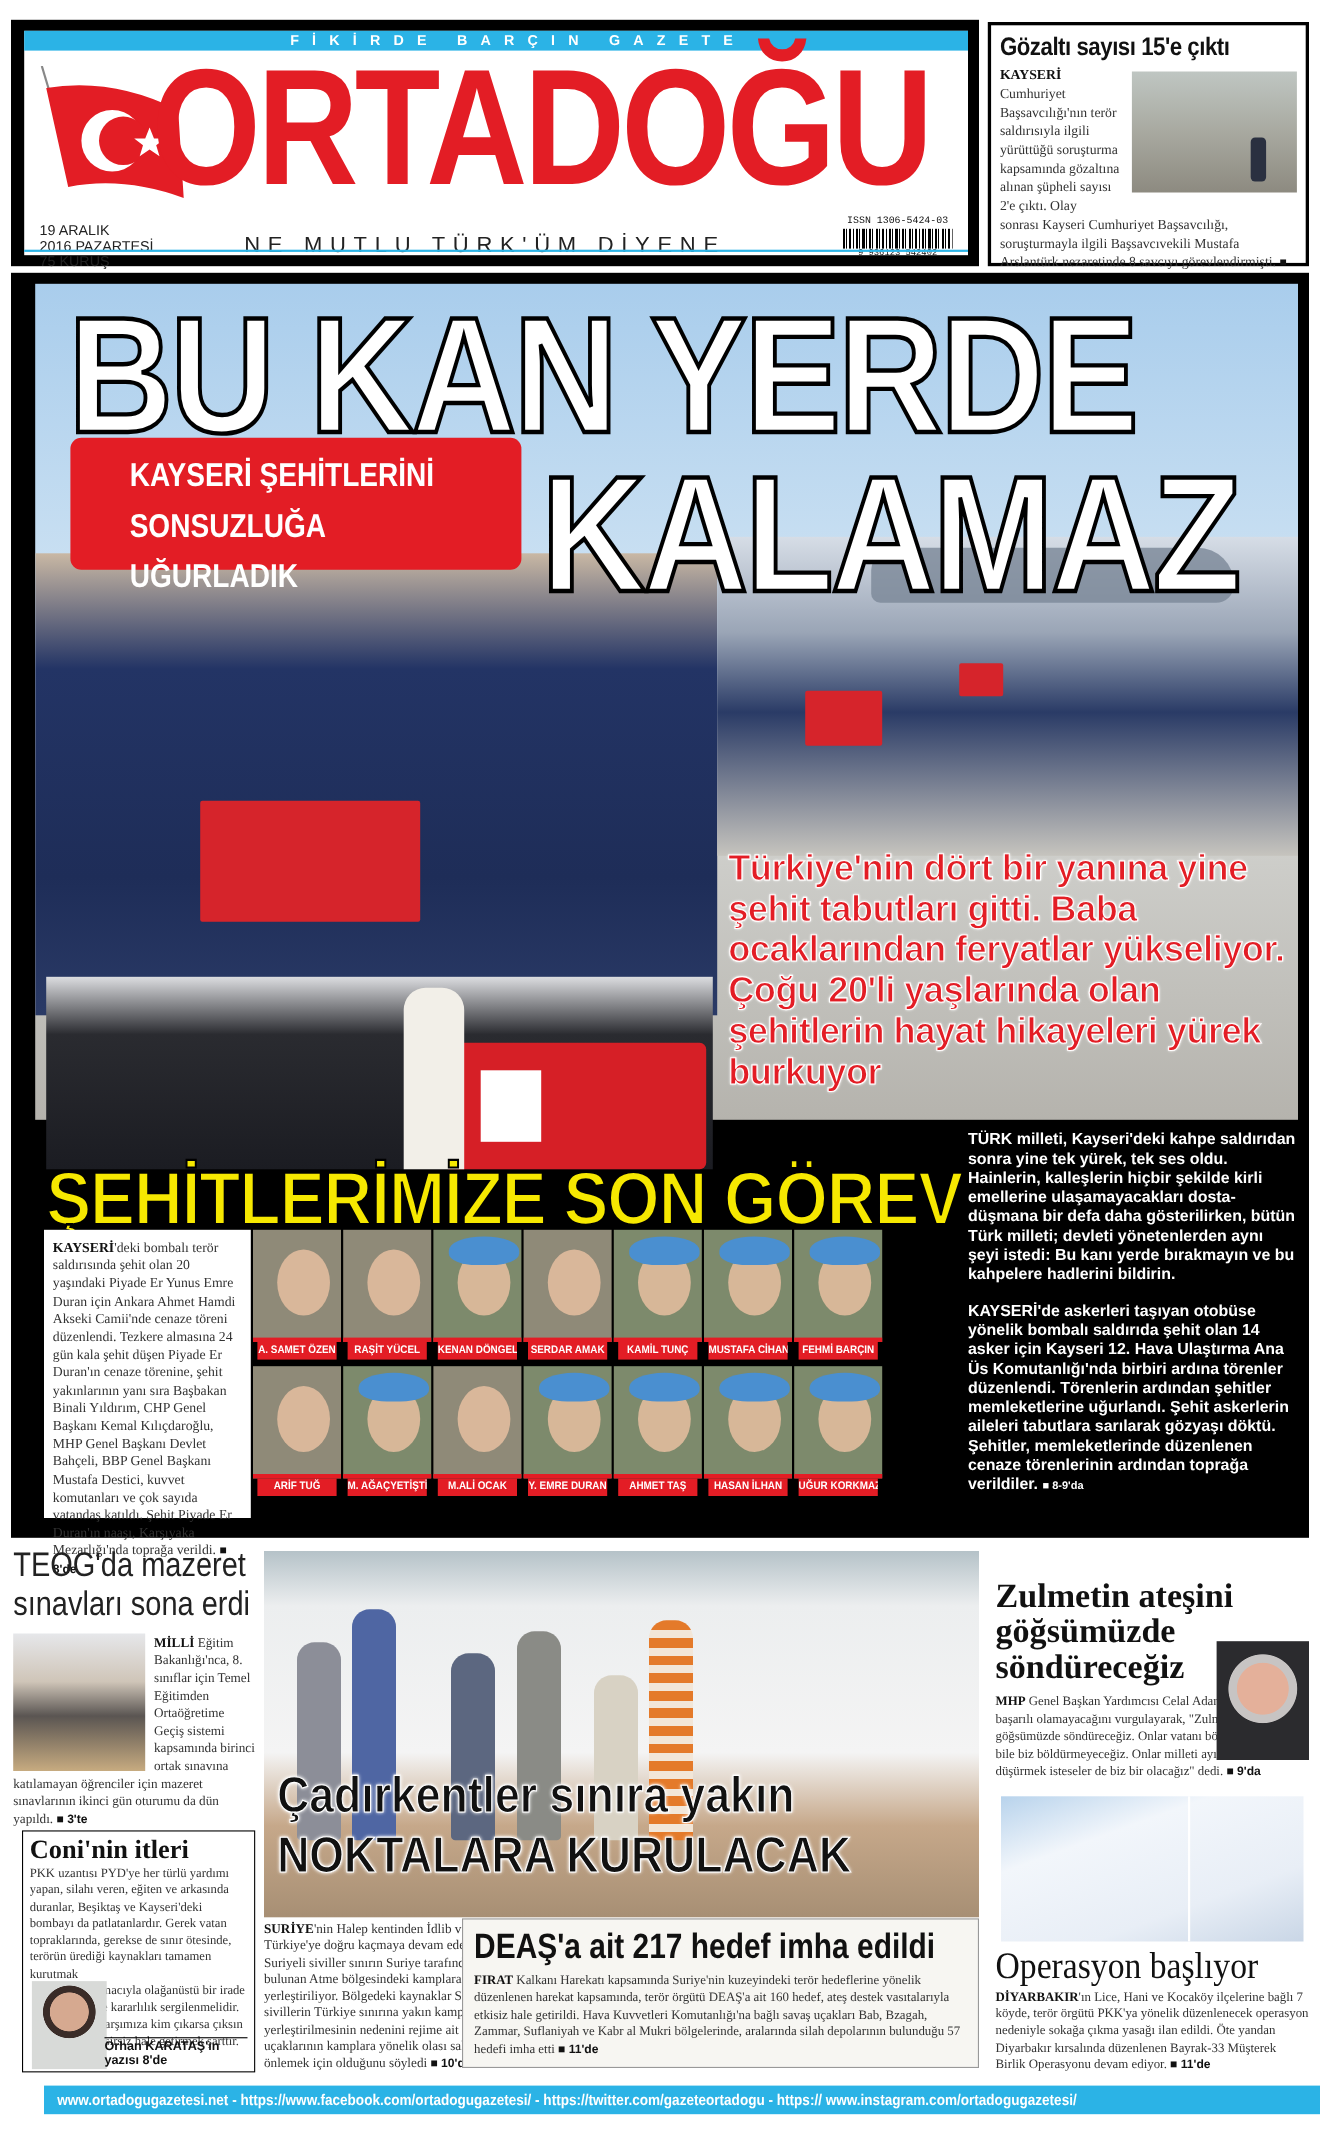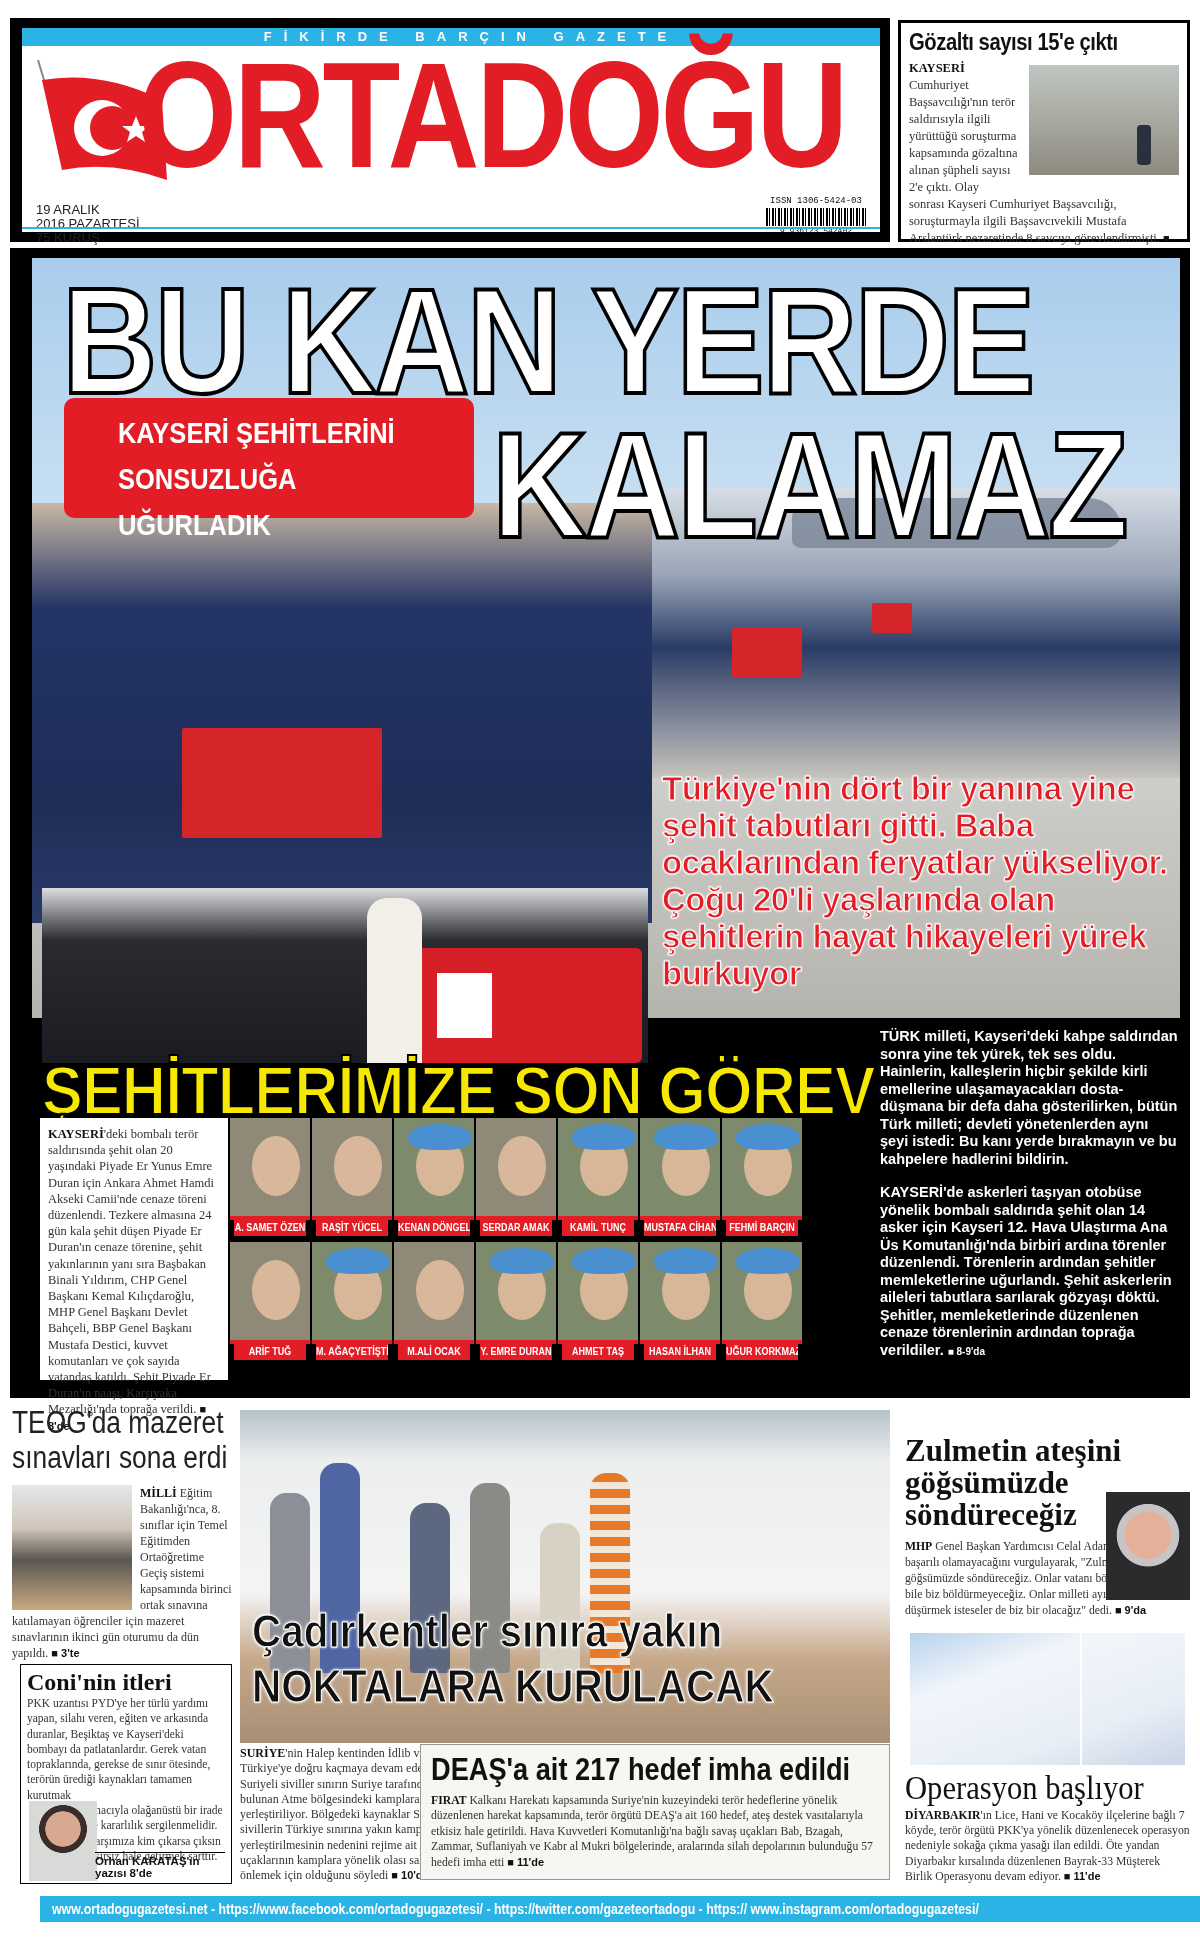--- a/index.html
+++ b/index.html
@@ -120,20 +120,21 @@
       <circle cx="70" cy="68" r="28" fill="#fff"></circle>
       <circle cx="80" cy="68" r="22" fill="#e31d25"></circle>
       <polygon points="104,56 108,66 118,66 110,72 113,82 104,76 95,82 98,72 90,66 100,66" fill="#fff"></polygon>
     </svg>
     <div class="logo">ORTADOĞU</div>
     <div class="date-block">
       <div>19 ARALIK</div>
       <div>2016 PAZARTESİ</div>
       <div>75 KURUŞ</div>
     </div>
+    <div class="motto">NE MUTLU TÜRK'ÜM DİYENE</div>
     <div class="issn">
       <div>ISSN 1306-5424-03</div>
       <div class="barcode"></div>
       <div class="barcode-num">9 936123 542402</div>
     </div>
     <div class="mast-underline"></div>
   </div>
 </div>
 
 <div class="teaser">

